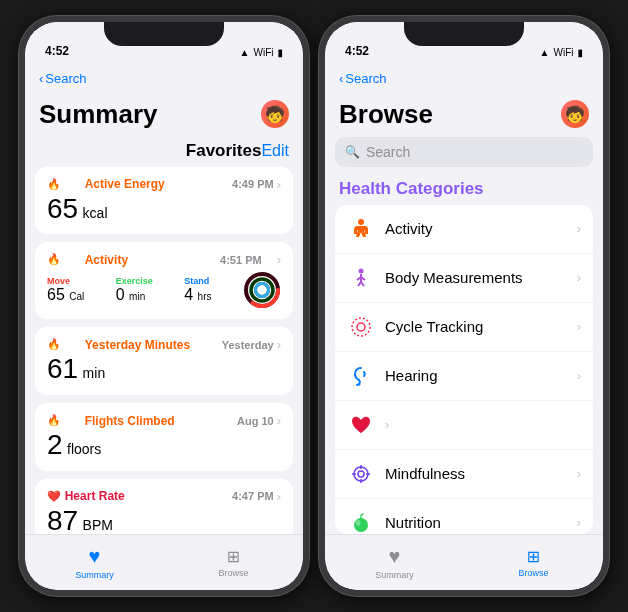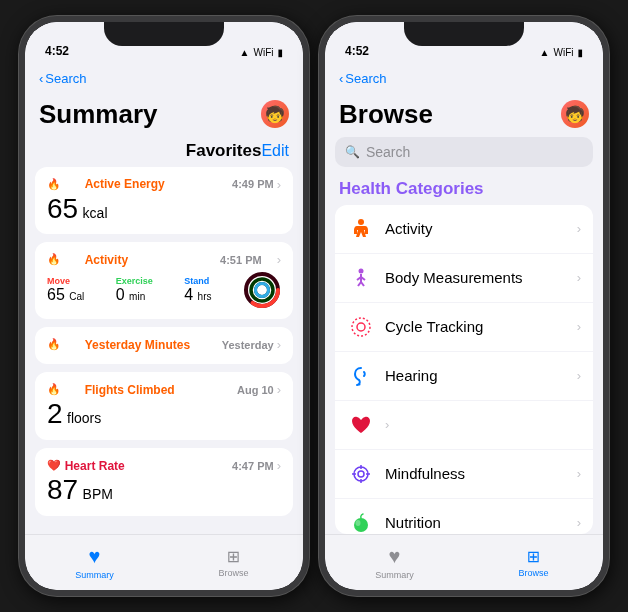--- a/index.html
+++ b/index.html
@@ -443,20 +443,24 @@
           <div class="card-header">
             <div class="card-title-row">
               <span style="color:#ff6000;font-size:11px;">🔥</span>
               <span class="card-title orange">Yesterday Minutes</span>
             </div>
             <div style="display:flex;align-items:center;gap:3px;">
               <span class="card-time">Yesterday</span>
               <span class="card-chevron">›</span>
             </div>
           </div>
+          <div>
+            <span class="card-value">61</span>
+            <span class="card-unit"> min</span>
+          </div>
         </div>
 
         <div class="card">
           <div class="card-header">
             <div class="card-title-row">
               <span style="color:#ff6000;font-size:11px;">🔥</span>
               <span class="card-title orange">Flights Climbed</span>
             </div>
             <div style="display:flex;align-items:center;gap:3px;">
               <span class="card-time">Aug 10</span>

